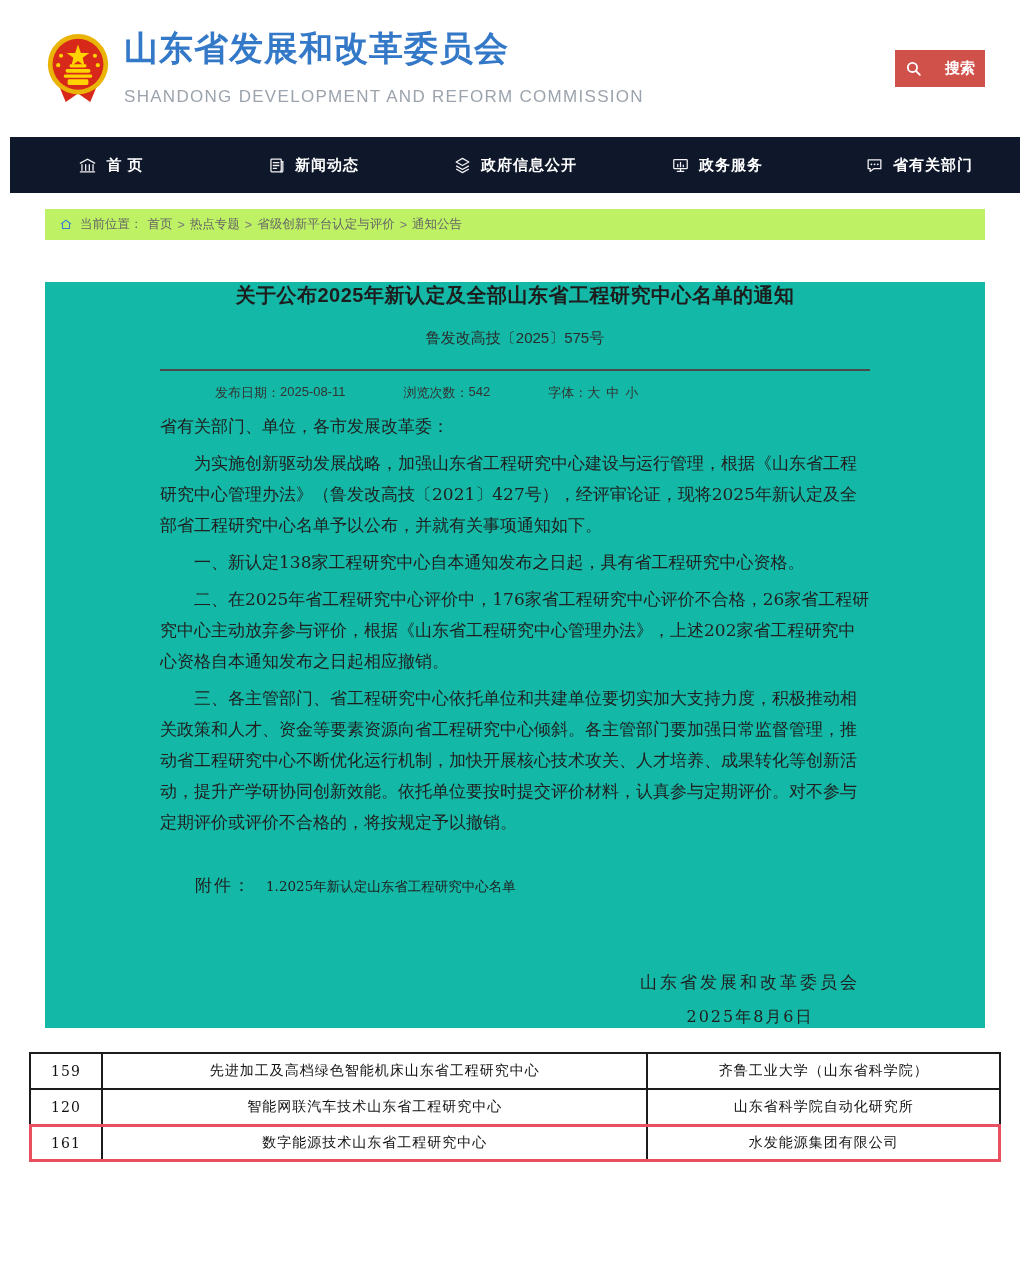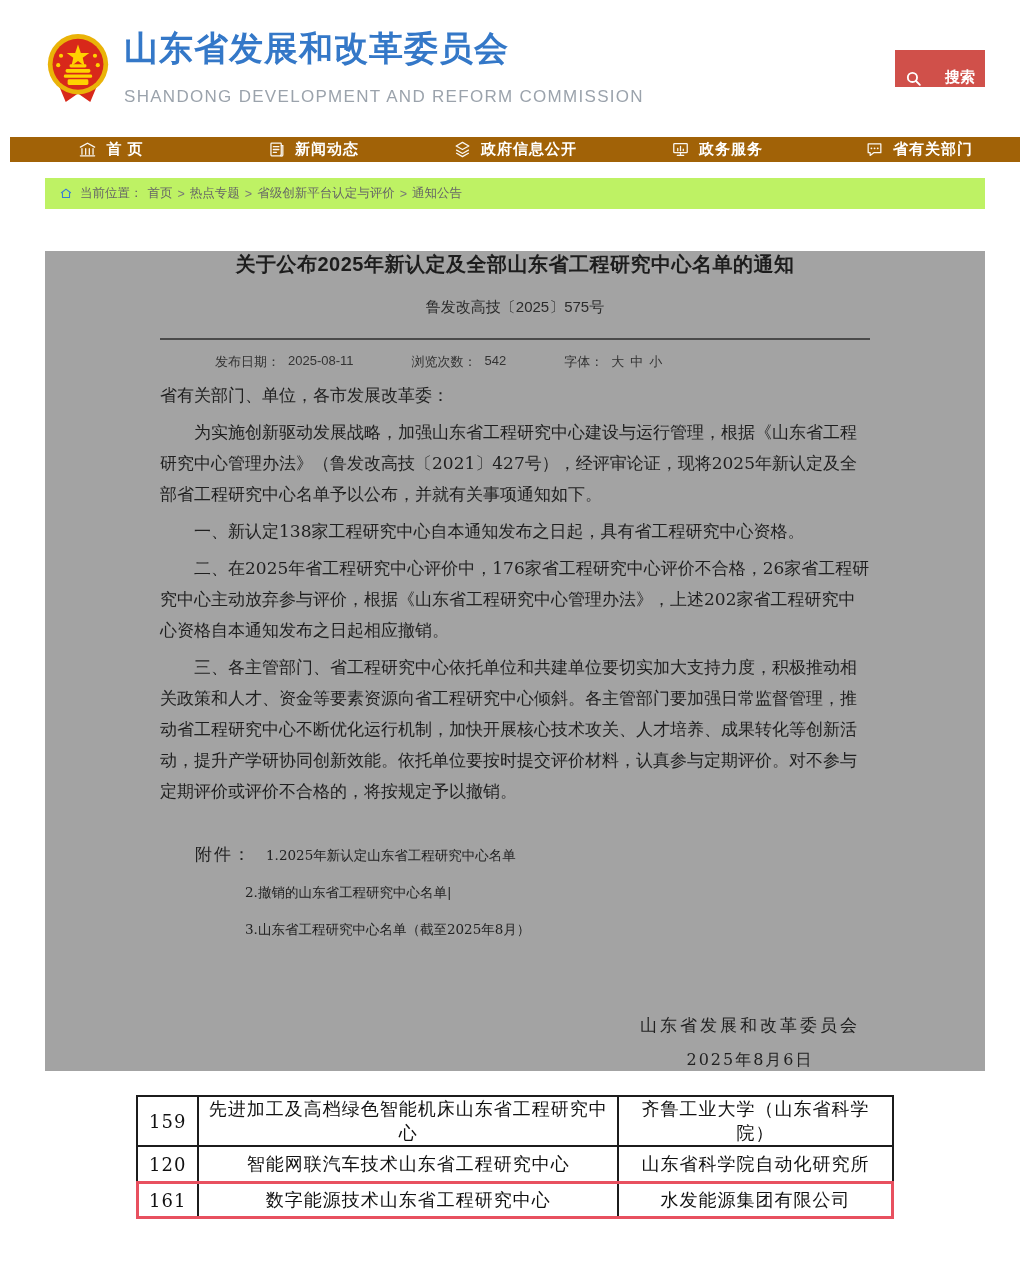--- a/index.html
+++ b/index.html
@@ -30,59 +30,59 @@
   }
   .search-area { display: flex; align-items: center; }
   .search-input {
     width: 278px; height: 31px; border: 1px solid #e2e2e2; border-right: none;
     padding: 0 12px; font-size: 13px; color: #555; outline: none;
   }
   .search-input::placeholder { color: #b9b9b9; }
   .search-btn {
     width: 90px; height: 37px; background: #d0504a; border: none; cursor: pointer;
     color: #fff; font-size: 15px; font-weight: bold;
-    display: flex; align-items: flex-end; justify-content: center; gap: 23px;
+    display: flex; align-items: center; justify-content: center; gap: 23px;
   }
   .search-btn svg { width: 17px; height: 17px; }
 
   
   .navbar {
-    margin: 0 10px; height: 25px; background: #a16207;
+    margin: 0 10px; height: 56px; background: #0f172a;
     display: flex; align-items: center;
   }
   .nav-item {
     flex: 1; display: flex; align-items: center; justify-content: center; gap: 9px;
     color: #fff; font-size: 15px; font-weight: bold; letter-spacing: 1px;
     height: 100%; cursor: pointer;
   }
   .nav-item svg { width: 19px; height: 19px; opacity: .95; }
 
   
   .breadcrumb {
     width: 940px; margin: 16px auto; height: 31px; background: #bef264;
     display: flex; align-items: center; gap: 5px;
     font-size: 12.5px; color: #666; padding: 0 14px;
   }
   .breadcrumb svg { width: 14px; height: 13px; margin-right: 2px; }
   .breadcrumb .crumb { cursor: pointer; }
   .breadcrumb .sep { color: #777; }
 
   
-  .document { width: 940px; margin: 17px auto; padding: 0 115px; background: #a3a3a3; }
+  .document { width: 940px; margin: 17px auto; padding: 0 115px; background: #14b8a6; }
   .doc-title {
     margin-top: 42px; text-align: center;
     font-size: 20px; font-weight: bold; color: #1d1d1d; letter-spacing: .5px;
   }
   .doc-number { margin-top: 20px; text-align: center; font-size: 15px; color: #2b2b2b; }
   .meta-divider { margin-top: 21px; border: none; border-top: 2px solid #4a4a4a; }
   .meta-row {
     margin-top: 13px; display: flex; align-items: center; gap: 58px;
     padding-left: 55px; font-size: 13px; color: #333;
   }
-  .meta-item { display: flex; gap: 8px; }
+  .meta-item { display: flex; gap: 0; }
   .font-options { display: flex; gap: 6px; }
   .font-options span { cursor: pointer; }
 
   .doc-body {
     margin-top: 9px;
     font-family: "DejaVu Serif", "Liberation Serif", serif;
     font-size: 17px; line-height: 31px; color: #1f1f1f;
   }
   .doc-body p { margin: 0 0 6px; }
   .doc-body p.indent { text-indent: 2em; }
@@ -101,23 +101,23 @@
   .signature {
     margin-top: 66px; text-align: right; padding-right: 10px;
     font-family: "DejaVu Serif", "Liberation Serif", serif; color: #1f1f1f;
   }
   .signature-inner { display: inline-block; text-align: center; }
   .signature .org { font-size: 17px; letter-spacing: 3px; }
   .signature .date { margin-top: 13px; font-size: 16px; letter-spacing: 2px; }
 
   
   .result-table {
-    width: 758px; margin: 24px auto 0; border-collapse: collapse;
+    width: 972px; margin: 24px auto 0; border-collapse: collapse;
     font-family: "DejaVu Serif", "Liberation Serif", serif;
-    font-size: 18px; color: #111;
+    font-size: 14px; color: #111;
   }
   .result-table td {
     border: 2px solid #1c1c1c; height: 36px; text-align: center;
     letter-spacing: 1px; padding: 0 6px;
   }
   .result-table .col-no { width: 63px; }
   .result-table .col-center { width: 478px; }
   .result-table .col-org { width: 309px; border-radius: 6px; }
   .result-table tr.highlight { outline: 3px solid #e8505f; outline-offset: -2px; }
 </style>
@@ -243,24 +243,20 @@
       <p class="indent">为实施创新驱动发展战略，加强山东省工程研究中心建设与运行管理，根据《山东省工程研究中心管理办法》（鲁发改高技〔2021〕427号），经评审论证，现将2025年新认定及全部省工程研究中心名单予以公布，并就有关事项通知如下。</p>
       <p class="indent">一、新认定138家工程研究中心自本通知发布之日起，具有省工程研究中心资格。</p>
       <p class="indent">二、在2025年省工程研究中心评价中，176家省工程研究中心评价不合格，26家省工程研究中心主动放弃参与评价，根据《山东省工程研究中心管理办法》，上述202家省工程研究中心资格自本通知发布之日起相应撤销。</p>
       <p class="indent">三、各主管部门、省工程研究中心依托单位和共建单位要切实加大支持力度，积极推动相关政策和人才、资金等要素资源向省工程研究中心倾斜。各主管部门要加强日常监督管理，推动省工程研究中心不断优化运行机制，加快开展核心技术攻关、人才培养、成果转化等创新活动，提升产学研协同创新效能。依托单位要按时提交评价材料，认真参与定期评价。对不参与定期评价或评价不合格的，将按规定予以撤销。</p>
     </div>
 
     <div class="attachments">
       <div class="attach-first-row">
         <span class="attach-label">附件：</span>
         <span class="attach-item">1.2025年新认定山东省工程研究中心名单</span>
-      </div>
-      <div class="attach-rest">
-        <div class="attach-item">2.撤销的山东省工程研究中心名单|</div>
-        <div class="attach-item">3.山东省工程研究中心名单（截至2025年8月）</div>
       </div>
     </div>
 
     <div class="signature">
       <div class="signature-inner">
         <div class="org">山东省发展和改革委员会</div>
         <div class="date">2025年8月6日</div>
       </div>
     </div>
   </div>

